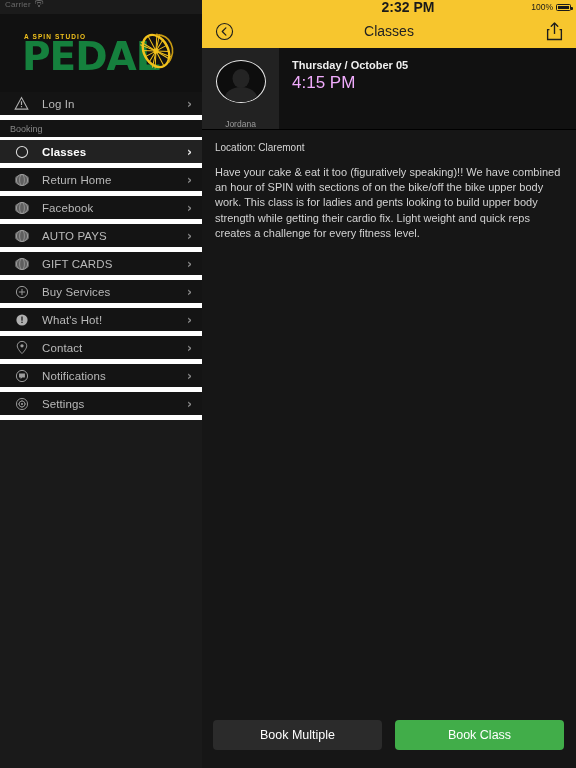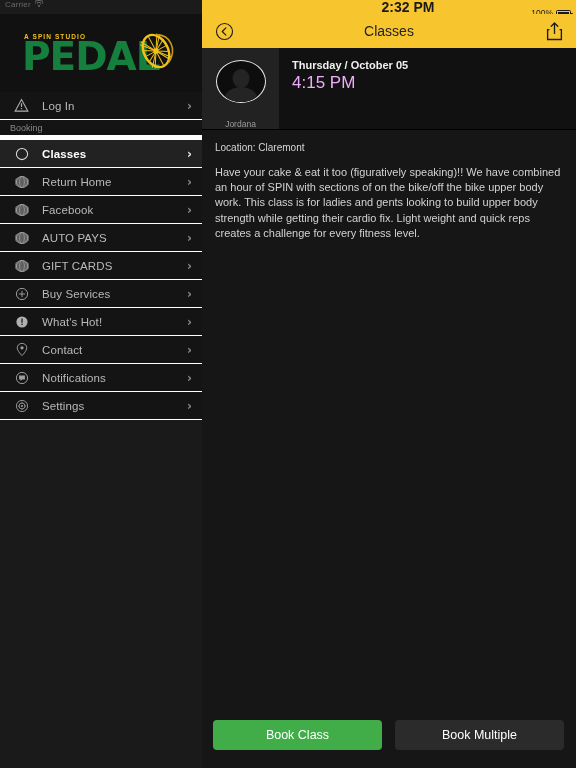--- a/index.html
+++ b/index.html
@@ -54,53 +54,53 @@
     position:absolute; right:26px; top:17px;
     width:40px; height:40px;
     transform:rotate(-28deg);
   }
 
   .menu-scroll { flex:1; overflow:hidden; background:#1a1a1a; }
   .menu-row {
     height:28px; display:flex; align-items:center;
     padding:0 10px 0 12px;
     background:#141414;
-    border-bottom:1px solid #ffffff;
+    border-bottom:5px solid #ffffff;
     position:relative;
   }
   .menu-row.selected { background:#222; }
   .menu-ico {
     width:19px; height:19px; flex:0 0 19px;
     display:flex; align-items:center; justify-content:center;
     margin-right:11px;
   }
   .menu-label {
     flex:1; font-size:11.5px; color:#b9b9b9; letter-spacing:.1px;
   }
   .menu-row.selected .menu-label { color:#fff; font-weight:bold; }
   .chev {
     font-size:12px; color:#8a8a8a; font-weight:bold;
     font-family:"DejaVu Sans", sans-serif; line-height:1;
   }
   .menu-row.selected .chev { color:#e8e8e8; }
   .section-head {
     height:20px; display:flex; align-items:center;
     padding-left:10px; background:#141414;
-    font-size:9px; color:#888; border-bottom:5px solid #ffffff;
+    font-size:9px; color:#888; border-bottom:3px solid #ffffff;
   }
 
   
   .content { width:374px; height:768px; background:#161616; display:flex; flex-direction:column; position:relative; }
   .statusbar-right {
     height:14px; background:#f7c62e;
     display:flex; align-items:center; justify-content:center;
     position:relative;
   }
   .sb-time { font-size:14px; font-weight:bold; color:#1a1a1a;margin-left:38px; }
-  .sb-batt { position:absolute; right:5px; top:6px; height:14px; display:flex; align-items:center; gap:3px; }
+  .sb-batt { position:absolute; right:5px; top:0; height:14px; display:flex; align-items:center; gap:3px; }
   .sb-pct { font-size:8.5px; color:#1a1a1a; }
   .batt-ico { width:15px; height:7px; border:1px solid #1a1a1a; border-radius:1.5px; position:relative; padding:1px; }
   .batt-ico i { display:block; width:100%; height:100%; background:#1a1a1a; }
   .batt-ico:after { content:""; position:absolute; right:-2.5px; top:2px; width:1.5px; height:3px; background:#1a1a1a; border-radius:0 1px 1px 0; }
 
   .navbar {
     height:34px; background:#f7c62e;
     display:flex; align-items:center; padding:0 10px;
     position:relative;
   }
@@ -380,18 +380,18 @@
         <div class="ci-time">4:15 PM</div>
       </div>
     </div>
 
     <div class="desc">
       <div class="desc-loc">Location: Claremont</div>
       <div class="desc-body">Have your cake &amp; eat it too (figuratively speaking)!! We have combined an hour of SPIN with sections of on the bike/off the bike upper body work. This class is for ladies and gents looking to build upper body strength while getting their cardio fix. Light weight and quick reps creates a challenge for every fitness level.</div>
     </div>
 
     <div class="footer">
+      <div class="btn btn-secondary">Book Multiple</div>
       <div class="btn btn-primary">Book Class</div>
-      <div class="btn btn-secondary">Book Multiple</div>
     </div>
 
   </div>
 </div>
 
 </body></html>

